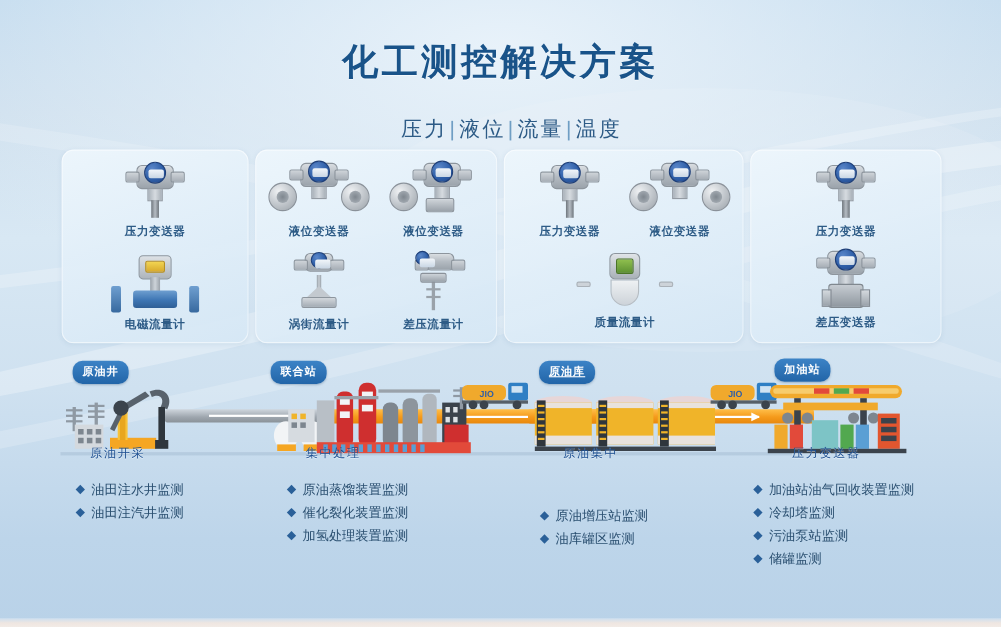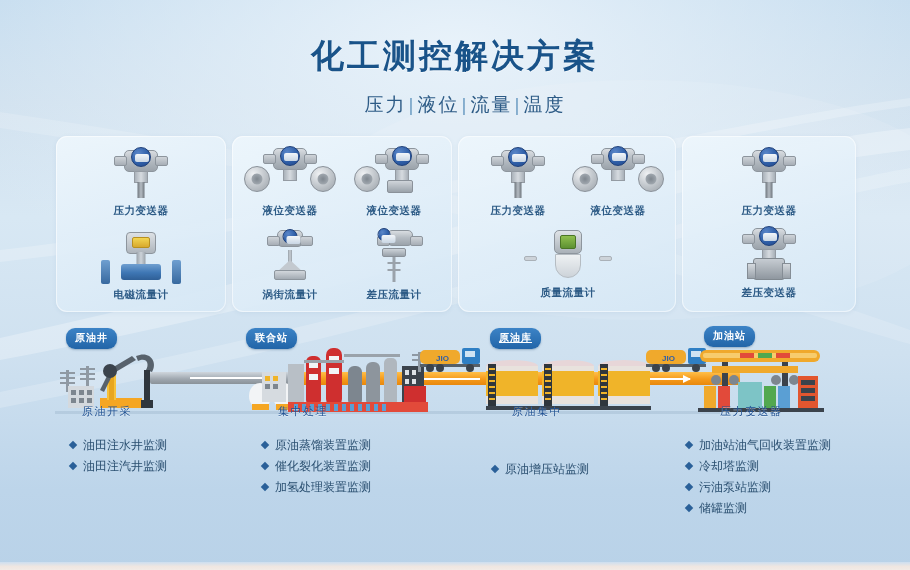--- a/index.html
+++ b/index.html
@@ -23,21 +23,21 @@
   }
 
   
   .header { position: absolute; top: 34px; left: 0; width: 910px; text-align: center; }
   .title {
     font-size: 33px; font-weight: bold; letter-spacing: 3px;
     color: #195389;
     text-shadow: 0 1px 0 rgba(255,255,255,.55);
   }
   .subtitle {
-    margin-top: 13px; font-size: 19px; letter-spacing: 2px;
+    margin-top: 26px; font-size: 19px; letter-spacing: 2px;
     color: #2d5b86; font-weight: 500; padding-left: 20px;
   }
   .subtitle .sep { color: #6f9ec4; margin: 0 2px; font-weight: 300; }
 
   
   .cards { position: absolute; top: 136px; left: 0; width: 910px; height: 200px; }
   .card {
     position: absolute; top: 0; height: 176px;
     border-radius: 11px;
     background: linear-gradient(160deg, rgba(237,246,252,.96) 0%, rgba(226,239,249,.93) 45%, rgba(213,231,245,.92) 100%);
@@ -633,20 +633,24 @@
       </div>
     </div>
 
     <div class="stage-col c3">
       <div class="stage-title">原油集中</div>
       <div class="bullets">
         <div class="bullet">
             <span class="dot"></span>
             <span>原油增压站监测</span>
           </div>
+        <div class="bullet">
+            <span class="dot"></span>
+            <span>油库罐区监测</span>
+          </div>
       </div>
     </div>
 
     <div class="stage-col c4">
       <div class="stage-title">压力变送器</div>
       <div class="bullets">
         <div class="bullet">
             <span class="dot"></span>
             <span>加油站油气回收装置监测</span>
           </div>

